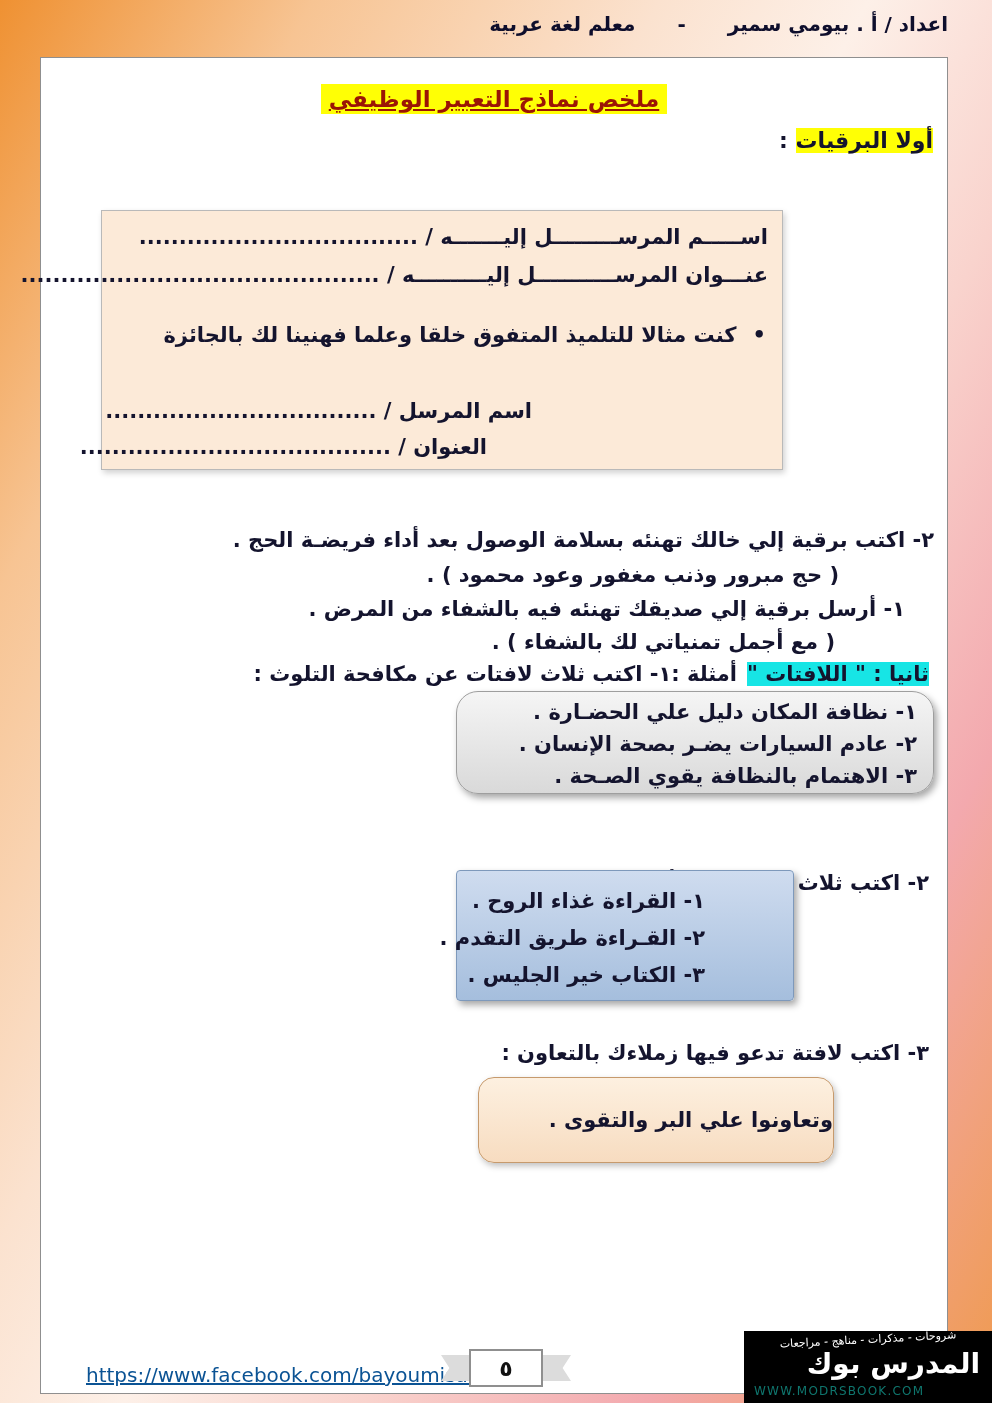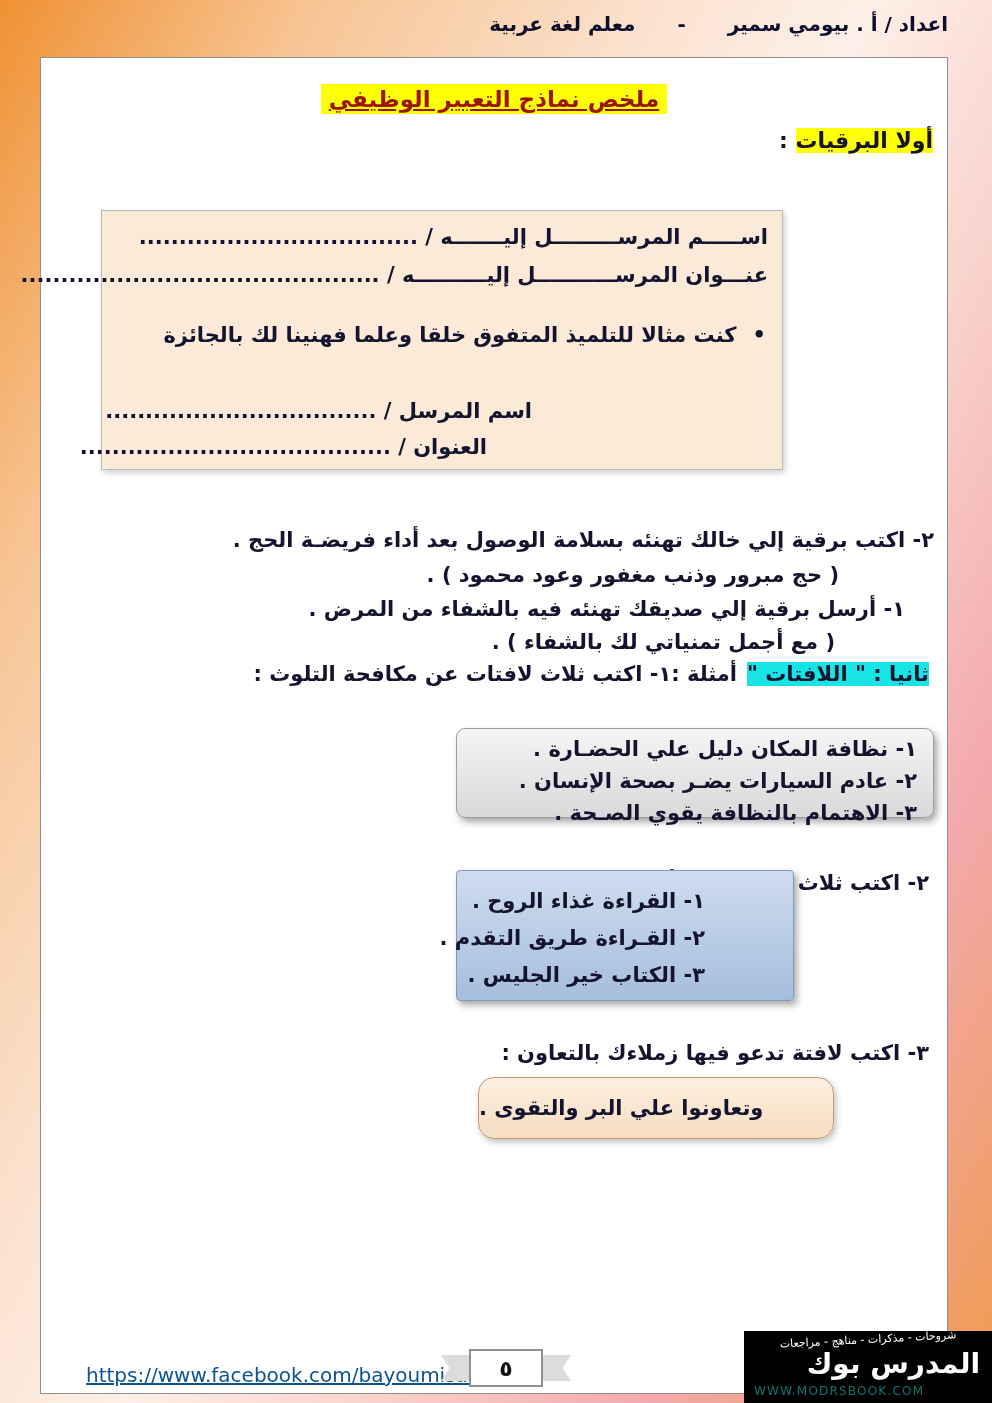--- a/index.html
+++ b/index.html
@@ -49,23 +49,23 @@
   .tg-addr  { top:224px; right:295px; }
 
   .q2 { top:470px; right:13px; }
   .a2 { top:505px; right:108px; }
   .q3 { top:539px; right:42px; }
   .a3 { top:572px; right:112px;margin-left:45px; }
 
   .sec2-head { top:604px; right:18px; display:flex; column-gap:10px; }
 
   .gray-box {
-    top:670px; left:415px; width:478px; height:90px;
+    top:633px; left:415px; width:478px; height:103px;
     background:linear-gradient(180deg,#f5f5f5,#d9d9d9);
-    border:1px solid #9e9e9e; border-radius:9px;
+    border:1px solid #9e9e9e; border-radius:22px;
     box-shadow:3px 4px 7px rgba(0,0,0,0.35);
   }
   .g1 { top:8px;  right:16px; }
   .g2 { top:40px; right:16px; }
   .g3 { top:72px; right:16px; }
 
   .qr { top:813px; right:18px;margin-left:21px; }
 
   .blue-box {
     top:812px; left:415px; width:338px; height:131px;
@@ -73,25 +73,25 @@
     border:1px solid #7e99bb; border-radius:4px;
     box-shadow:3px 4px 7px rgba(0,0,0,0.35);
   }
   .b1 { top:18px; right:88px; }
   .b2 { top:55px; right:88px; }
   .b3 { top:92px; right:88px; }
 
   .qc { top:983px; right:18px; }
 
   .tan-box {
-    top:1019px; left:437px; width:356px; height:62px;
+    top:1019px; left:437px; width:356px; height:86px;
     background:linear-gradient(180deg,#fdf0e0,#f7dcc0);
     border:1px solid #c69a6d; border-radius:16px;
     box-shadow:2px 3px 6px rgba(0,0,0,0.25);
-    display:flex; align-items:center; justify-content:flex-start;
+    display:flex; align-items:center; justify-content:flex-end;
   }
   .tan-box .txt { position:static; }
 
   .fb-link {
     position:absolute; top:1305px; left:45px; direction:ltr;
     font-size:20px; color:#0b5394; text-decoration:underline; white-space:nowrap;
   }
 
   .ribbon { position:absolute; top:1291px; left:400px; display:flex; align-items:center; }
   .flag { width:30px; height:26px; background:#dcdcdc; }

